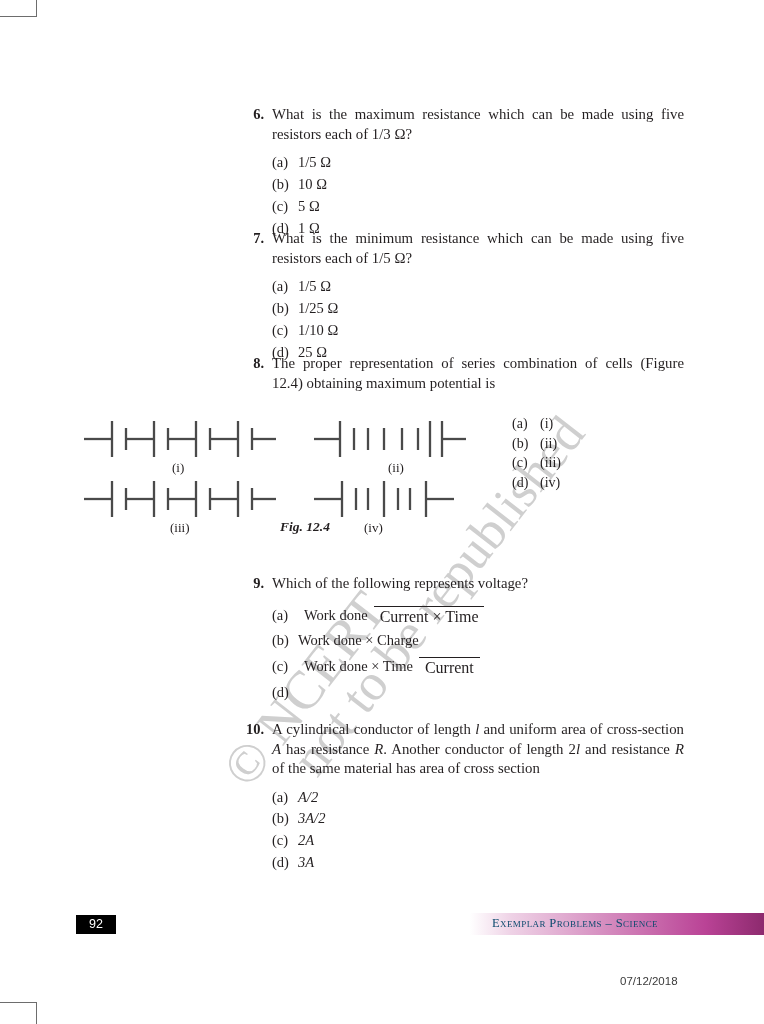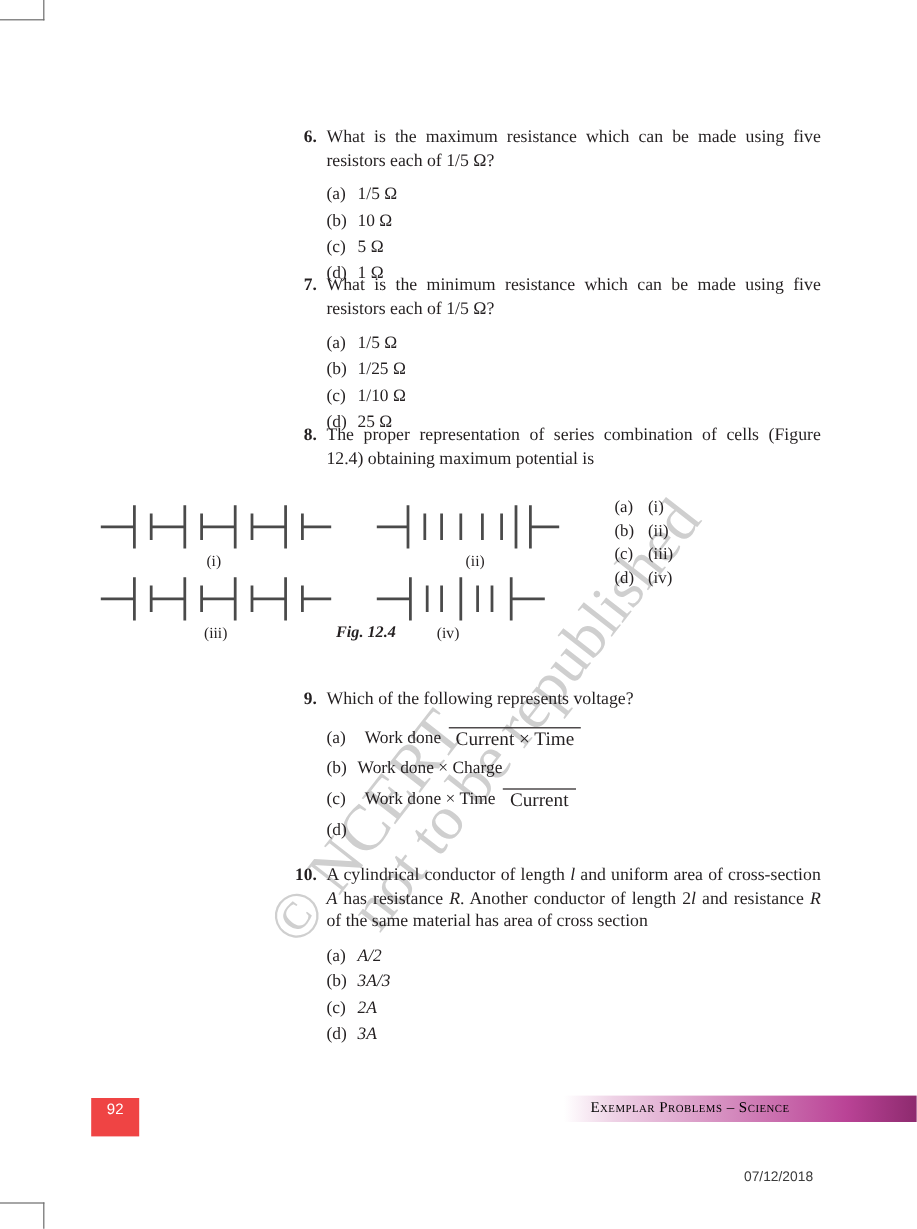--- a/index.html
+++ b/index.html
@@ -73,33 +73,33 @@
   }
   .figcap{
     position:absolute;font-weight:bold;font-style:italic;font-size:13.5px;
   }
   .ans8{position:absolute;left:512px;top:414px;font-size:14px;line-height:19.5px;}
   .ans8 .row{display:flex;}
   .ans8 .k{width:28px;flex:0 0 28px;}
 
   
   .pagebox{
-    position:absolute;left:76px;top:915px;width:40px;height:32px;
-    background:#ef4444;color:#ffffff;
+    position:absolute;left:76px;top:915px;width:40px;height:19px;
+    background:#000000;color:#ffffff;
     font-family:"Liberation Sans", sans-serif;
     font-size:12.5px;text-align:center;line-height:19px;
   }
   .runbar2{
     position:absolute;left:470px;top:913px;width:294px;height:22px;
     background:linear-gradient(to right,rgba(180,51,141,0) 0%,rgba(180,51,141,.22) 14%,rgba(180,51,141,.55) 45%,rgba(180,51,141,.92) 80%,rgba(141,42,110,1) 100%);
   }
   .runtext{
     position:absolute;left:492px;top:916px;
     font-family:"Liberation Serif", serif;
-    font-size:12.5px;color:#000000;letter-spacing:.4px;
+    font-size:12.5px;color:#0c4a6e;letter-spacing:.4px;
   }
   .datestamp{
     position:absolute;left:620px;top:975px;
     font-family:"Liberation Sans", sans-serif;
     font-size:11.5px;color:#3a3a3a;
   }
 </style>
 </head>
 <body>
 
@@ -111,21 +111,21 @@
   <div class="watermark">
     <div class="wm-text wm1">© NCERT</div>
     <div class="wm-text wm2">not to be republished</div>
   </div>
 
   <div class="content">
 
     <div class="q" style="left:228px;top:105px;">
       <div class="q-num">6.</div>
       <div class="q-body">
-        <div class="q-text">What is the maximum resistance which can be made using five resistors each of 1/5 Ω?</div>
+        <div class="q-text">What is the maximum resistance which can be made using five resistors each of 1/3 Ω?</div>
         <div class="opts">
           <div class="opt">
             <span class="opt-lbl">(a)</span>
             <span class="opt-val">1/5 Ω</span>
           </div>
           <div class="opt">
             <span class="opt-lbl">(b)</span>
             <span class="opt-val">10 Ω</span>
           </div>
           <div class="opt">
@@ -305,21 +305,21 @@
         <div class="q-text">
           <span>A cylindrical conductor of length </span><i>l</i><span> and uniform area of cross-section </span><i>A</i><span> has resistance </span><i>R</i><span>. Another conductor of length 2</span><i>l</i><span> and resistance </span><i>R</i><span> of the same material has area of cross section</span>
         </div>
         <div class="opts">
           <div class="opt">
             <span class="opt-lbl">(a)</span>
             <span class="opt-val it">A/2</span>
           </div>
           <div class="opt">
             <span class="opt-lbl">(b)</span>
-            <span class="opt-val it">3A/3</span>
+            <span class="opt-val it">3A/2</span>
           </div>
           <div class="opt">
             <span class="opt-lbl">(c)</span>
             <span class="opt-val it">2A</span>
           </div>
           <div class="opt">
             <span class="opt-lbl">(d)</span>
             <span class="opt-val it">3A</span>
           </div>
         </div>

